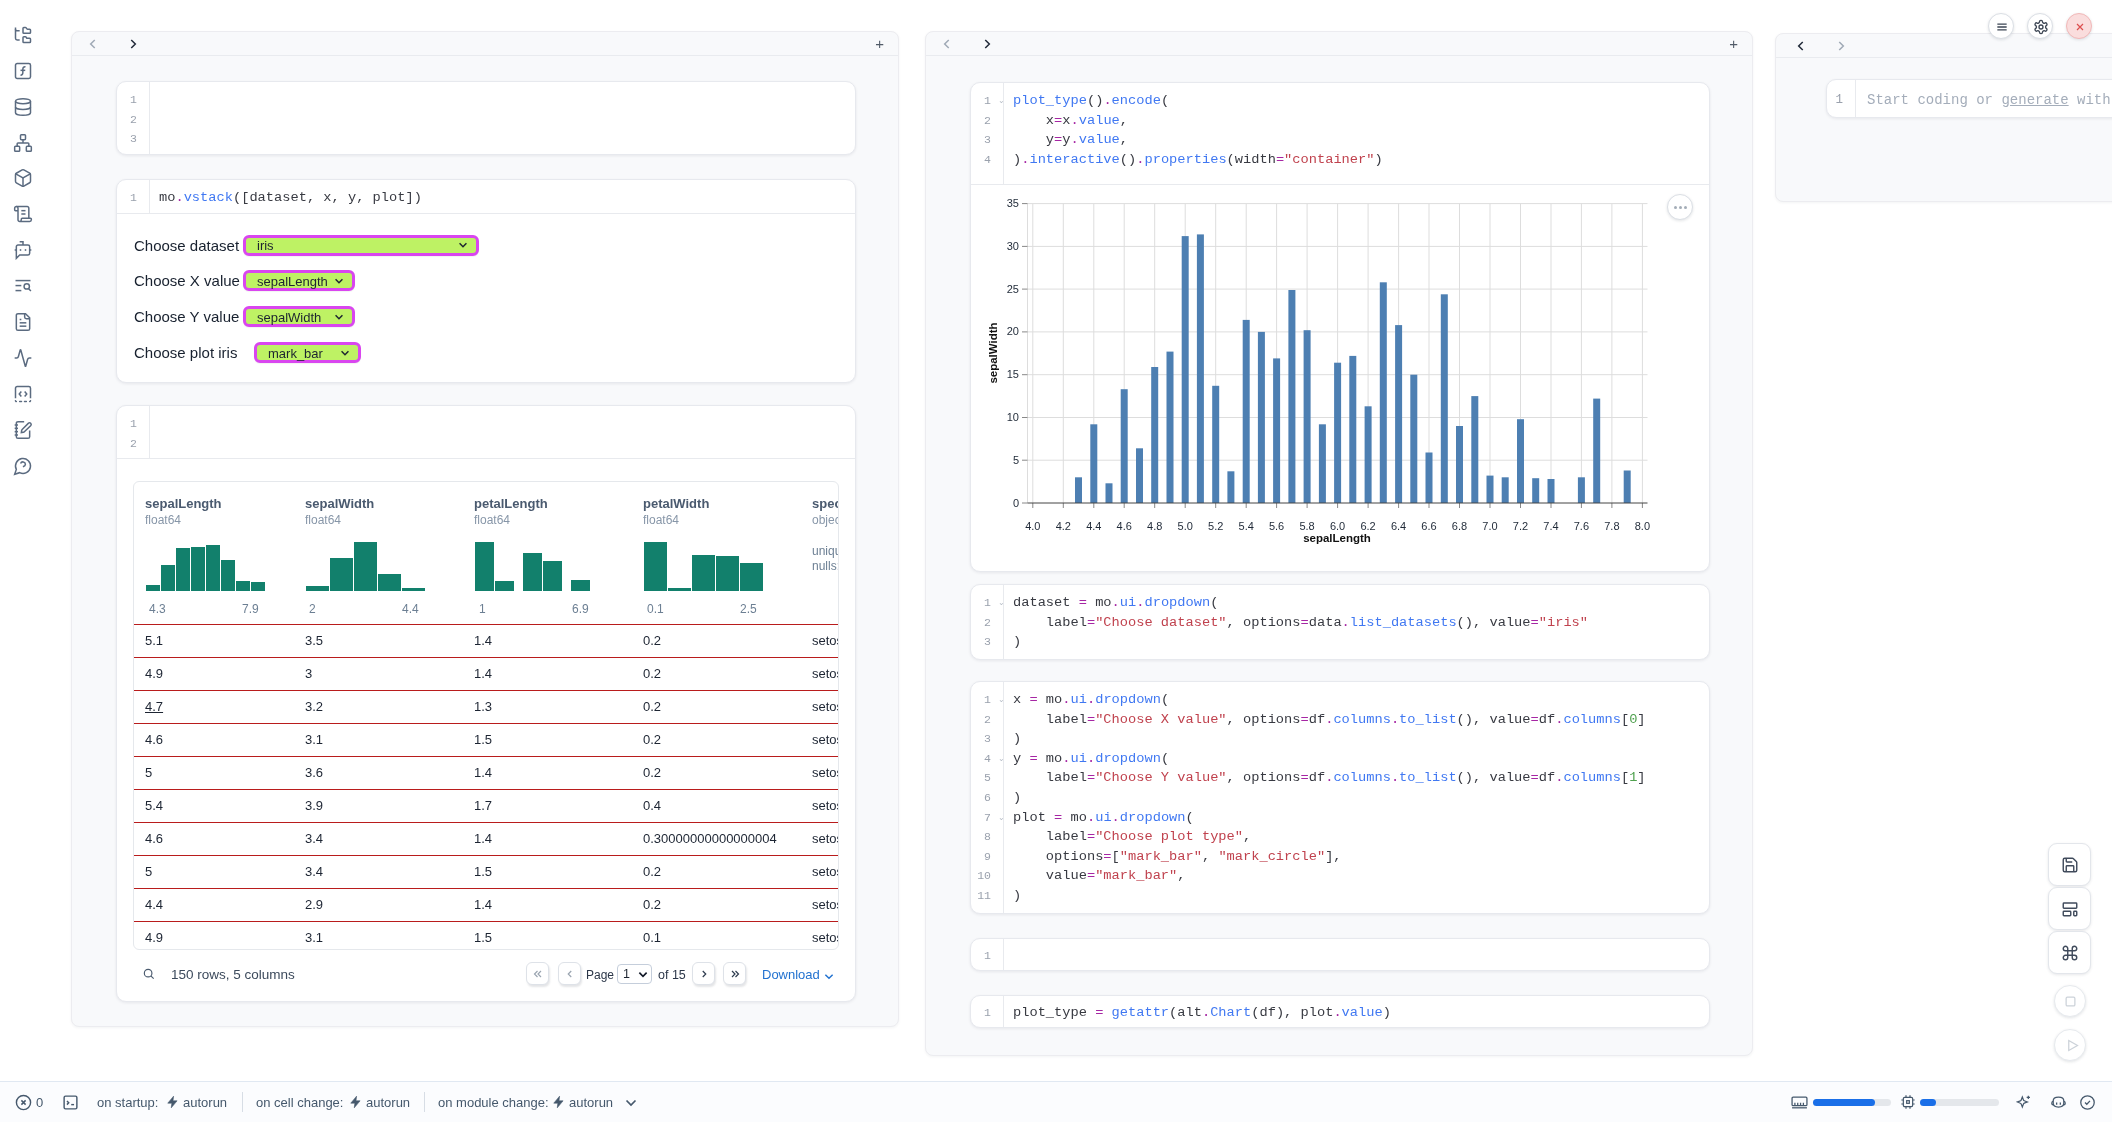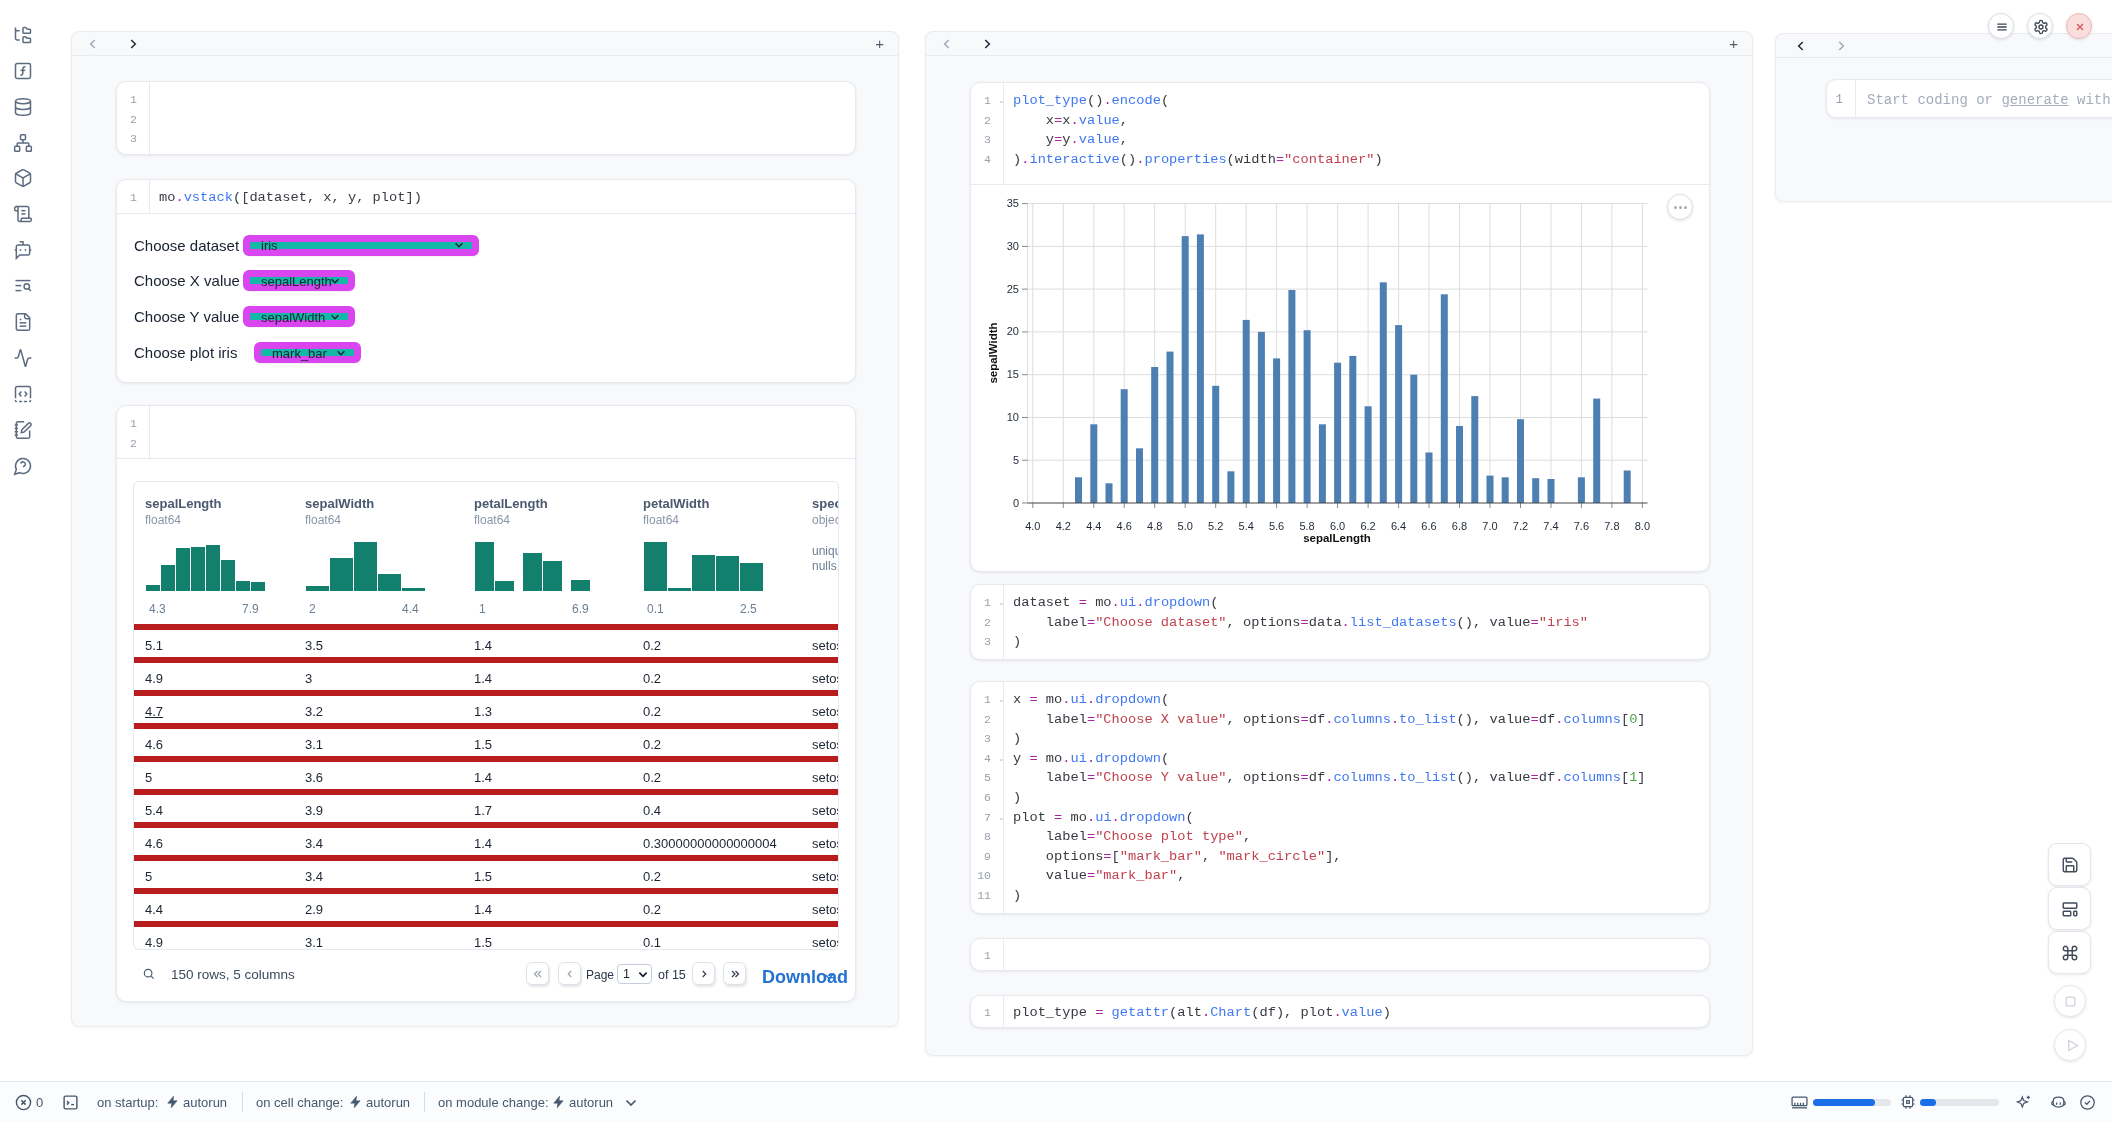--- a/index.html
+++ b/index.html
@@ -21,33 +21,33 @@
   padding:8px 12px 0 0; }
 .code { position:absolute; left:42px; top:0; right:0;
   font-family:"Liberation Mono", monospace; font-size:13.7px; line-height:19.6px;
   padding-top:8px; white-space:pre; color:#383a42; }
 .k { color:#a626a4; }
 .f { color:#4078f2; }
 .s { color:#c0424e; }
 .n { color:#50a14f; }
 .fold { position:absolute; font-size:8px; color:#b6bcc6; }
 .lbl { position:absolute; font-size:15px; color:#18212f; }
-.sel { position:absolute; background:#14b8a6; border:7px solid #d946ef;
+.sel { position:absolute; background:#bef264; border:3px solid #d946ef;
   border-radius:6px; box-shadow:0 1px 1px rgba(0,0,0,0.05); font-size:13px;
   color:#1d2430; }
 .sel .tx { position:absolute; left:11px; top:50%; transform:translateY(-50%); }
 .sel svg.chev { position:absolute; right:8px; top:50%; transform:translateY(-50%); }
 .divline { position:absolute; left:0; right:0; height:1px; background:#e8eaee; }
 svg.ic { display:block; }
 .sbic { position:absolute; left:13px; }
 .thead-name { font-size:13px; font-weight:bold; color:#4a5a6f; }
 .thead-type { font-size:12px; color:#8796a8; }
 .rangelab { font-size:12px; color:#6c7f93; }
 .trow { position:absolute; left:0; right:0; height:33px;
-  border-top:6px solid #b91c1c; }
+  border-top:1px solid #b91c1c; }
 .tcell { position:absolute; top:8px; font-size:13px; color:#1d2533; }
 .pgbtn { position:absolute; width:23px; height:23px; background:#fff;
   border:1px solid #dee2e8; border-radius:6px; box-shadow:1px 2px 2px rgba(30,40,60,0.12);
   text-align:center; }
 .circbtn { position:absolute; background:#fff; border:1px solid #dbdfe5;
   border-radius:50%; box-shadow:0 1px 3px rgba(20,30,50,0.12); }
 .sqbtn { position:absolute; width:43px; height:43px; background:#fff;
   border:1px solid #e3e6eb; border-radius:9px; box-shadow:0 1px 3px rgba(20,30,50,0.1); }
 #statusbar { position:absolute; left:0; right:0; top:1081px; height:41px;
   background:#fbfcfe; border-top:1px solid #e0e8f2; }
@@ -395,21 +395,21 @@
             </svg>
       </div>
       <div style="position:absolute; left:541px; top:562px; font-size:12.5px; color:#2b3648;">of 15</div>
       <div class="pgbtn" style="left:575px; top:556px;"><svg style="margin:5px auto 0;" width="12" height="12" viewBox="0 0 24 24" fill="none" stroke="#2d3b4e" stroke-width="2.4">
               <path d="m9.5 6 6 6-6 6"></path>
             </svg></div>
       <div class="pgbtn" style="left:606px; top:556px;"><svg style="margin:5px auto 0;" width="12" height="12" viewBox="0 0 24 24" fill="none" stroke="#2d3b4e" stroke-width="2.4">
               <path d="m13 6 6 6-6 6"></path>
               <path d="m6 6 6 6-6 6"></path>
             </svg></div>
-      <div style="position:absolute; left:645px; top:561px; font-size:18px; color:#2272d0;font-weight:bold;">Download</div>
+      <div style="position:absolute; left:645px; top:561px; font-size:13px; color:#2272d0;">Download</div>
       <svg style="position:absolute; left:707px; top:567px;" width="10" height="7" viewBox="0 0 11 7">
             <path d="M1.5 1.5 L5.5 5.5 L9.5 1.5" fill="none" stroke="#2272d0" stroke-width="1.6"></path>
           </svg>
     </div>
   </div>
 </div>
 <div id="col2cells">
 
   <div class="cell" style="left:970px; top:82px; width:740px; height:490px;">
     <div class="gut" style="bottom:auto; height:101px;">1<br>2<br>3<br>4</div>

